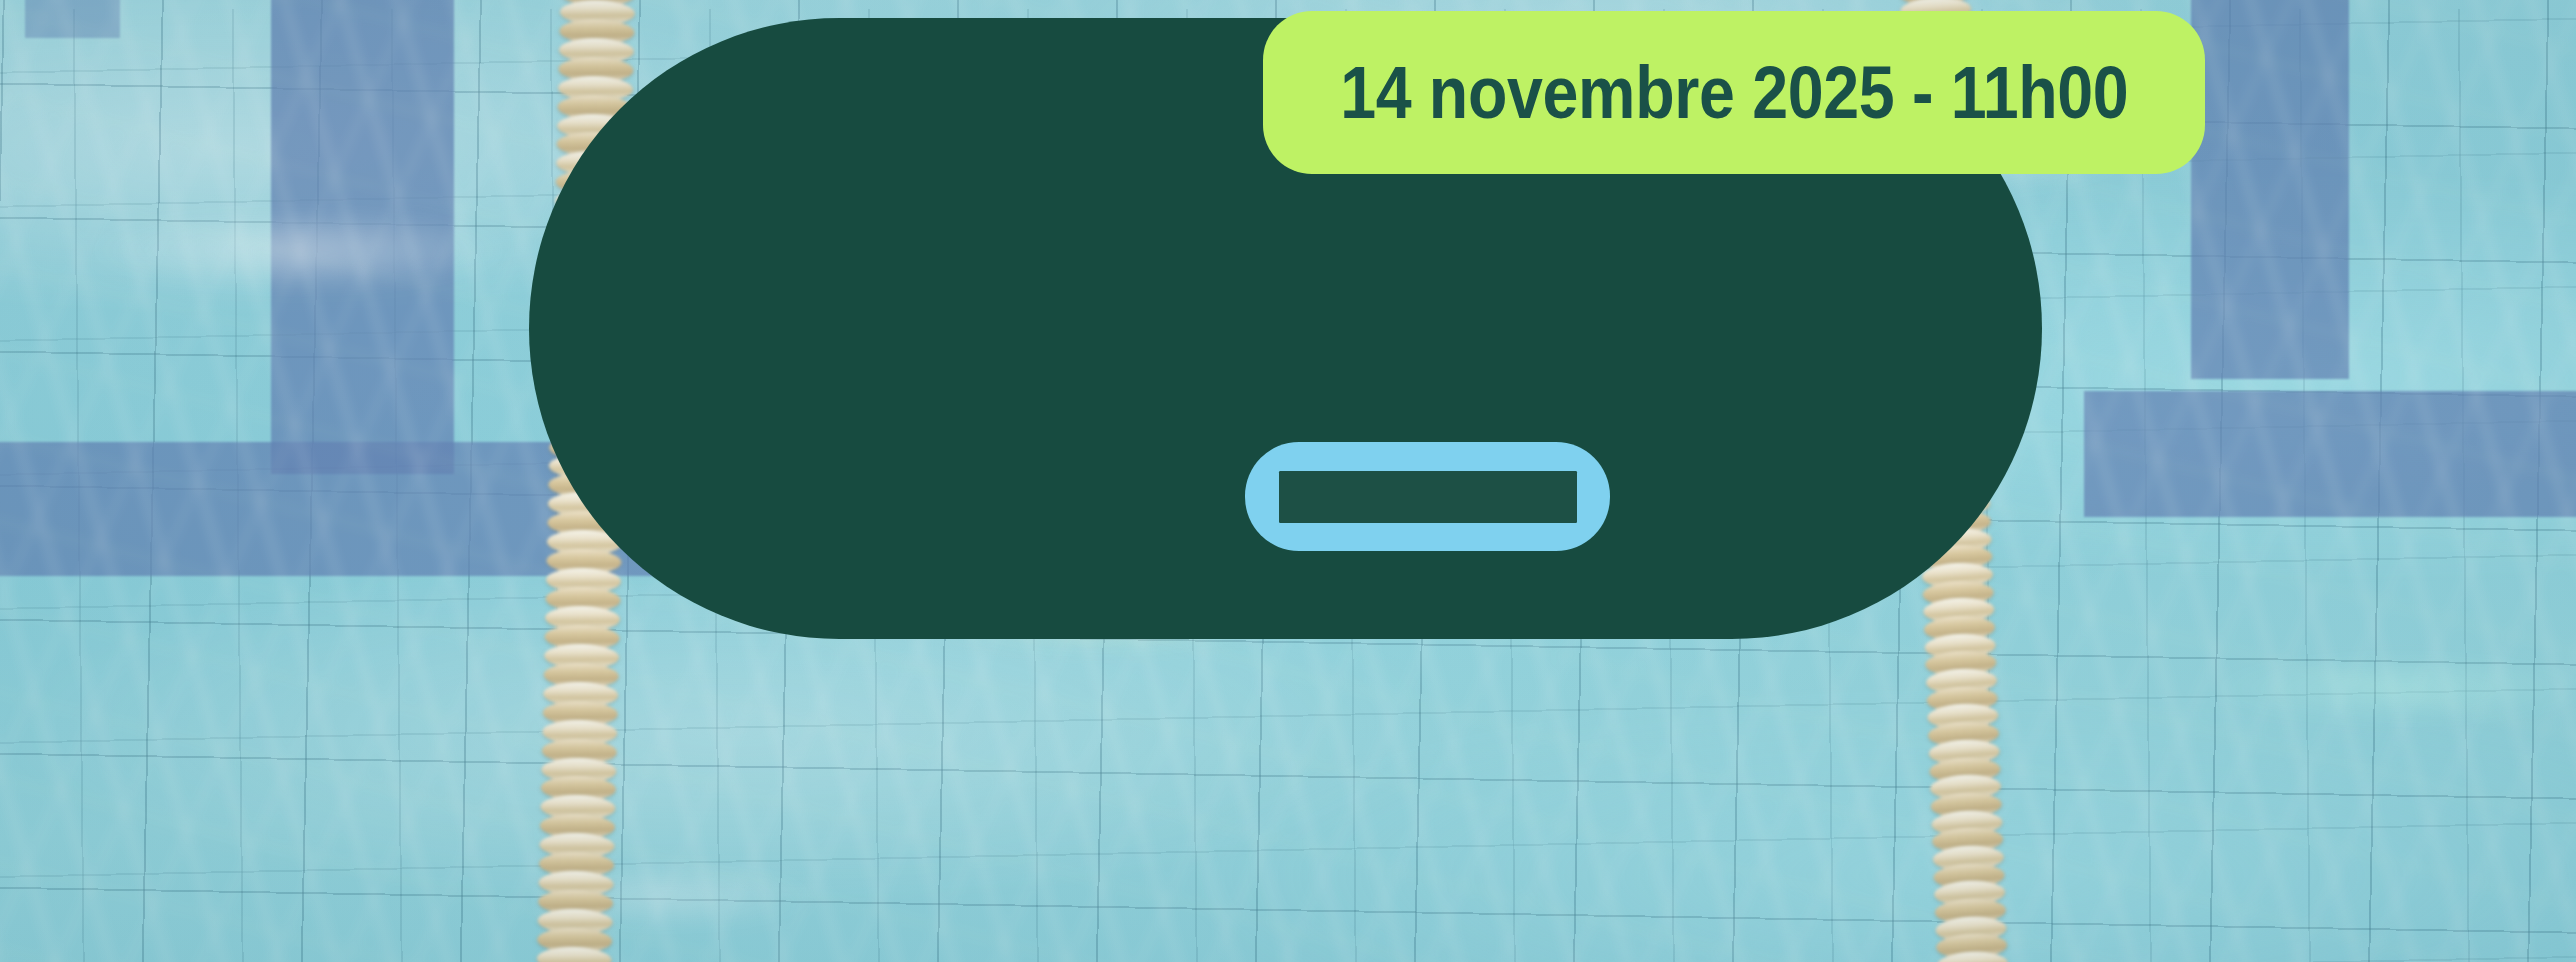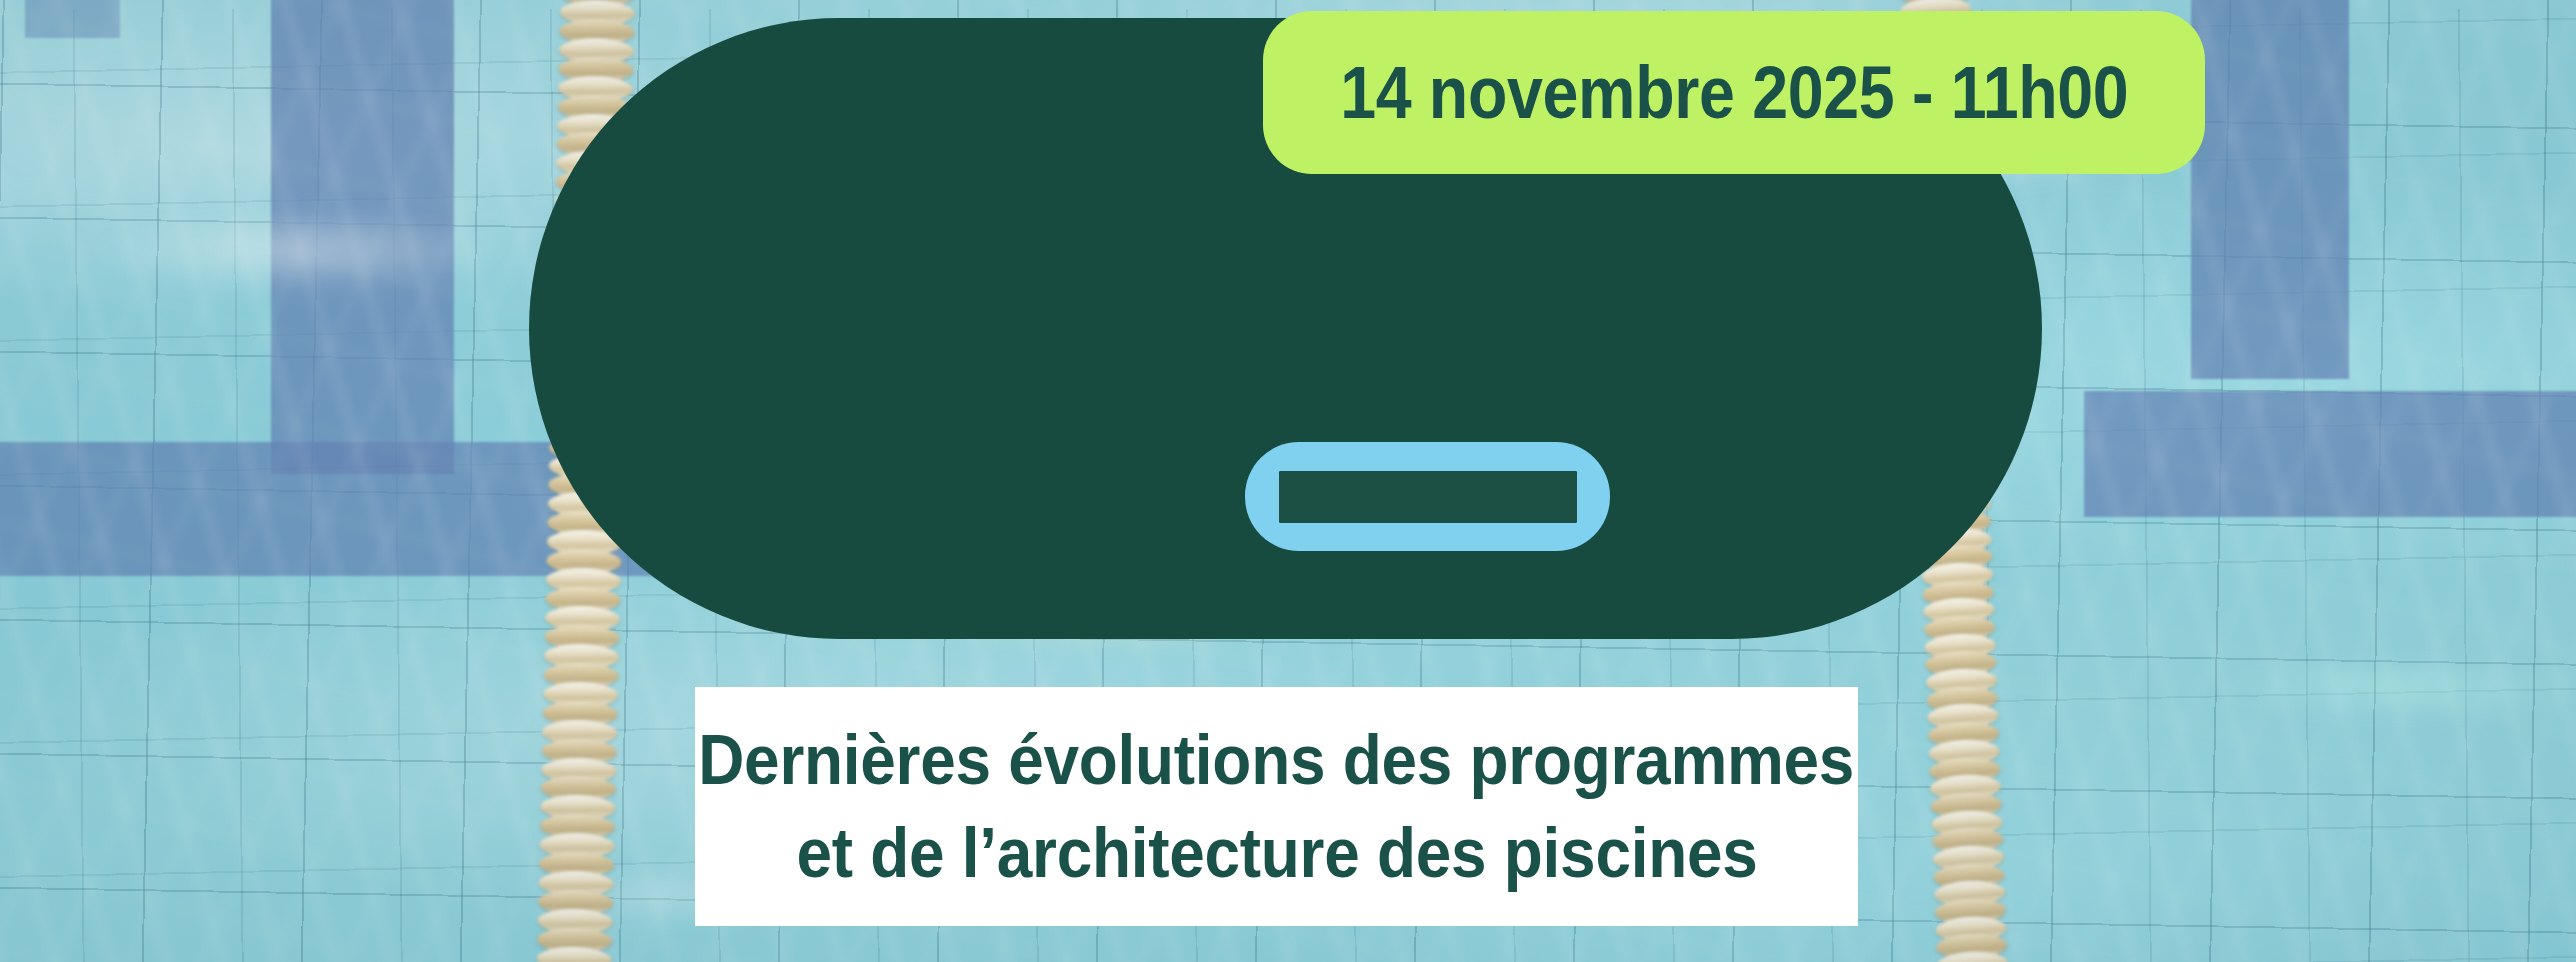--- a/index.html
+++ b/index.html
@@ -276,19 +276,15 @@
 
 
   <div class="logo-mark">
     <div class="logo-mark-hole"></div>
   </div>
 
   <div class="date-badge">
     <span class="date-text">14 novembre 2025 - 11h00</span>
   </div>
 
-  <div class="subtitle-box">
-    <span class="subtitle-line">Dernières évolutions des programmes</span>
-    <span class="subtitle-line">et de l’architecture des piscines</span>
-  </div>
 
 </div>
 
 
 </body></html>

